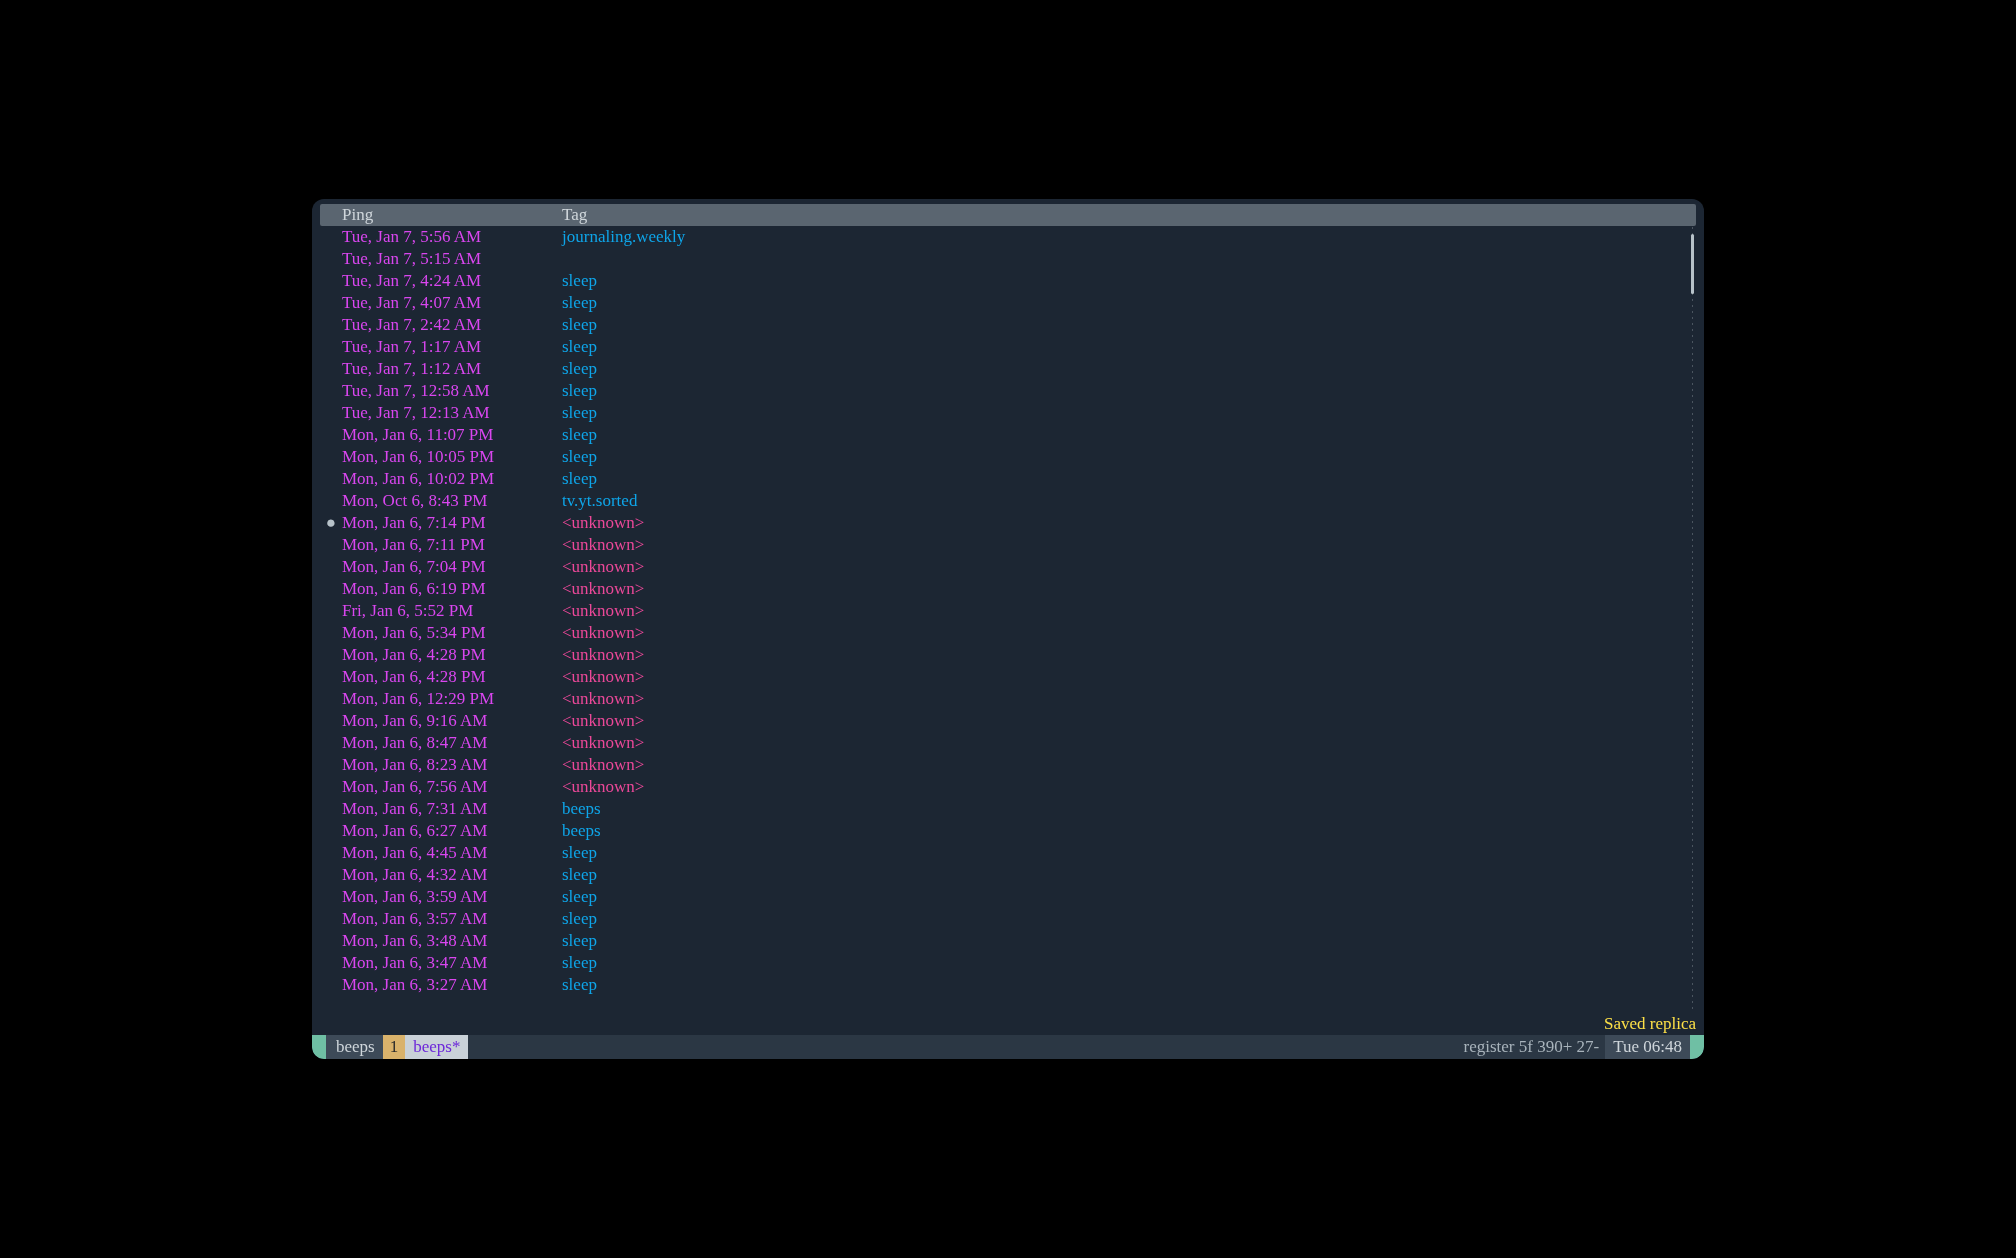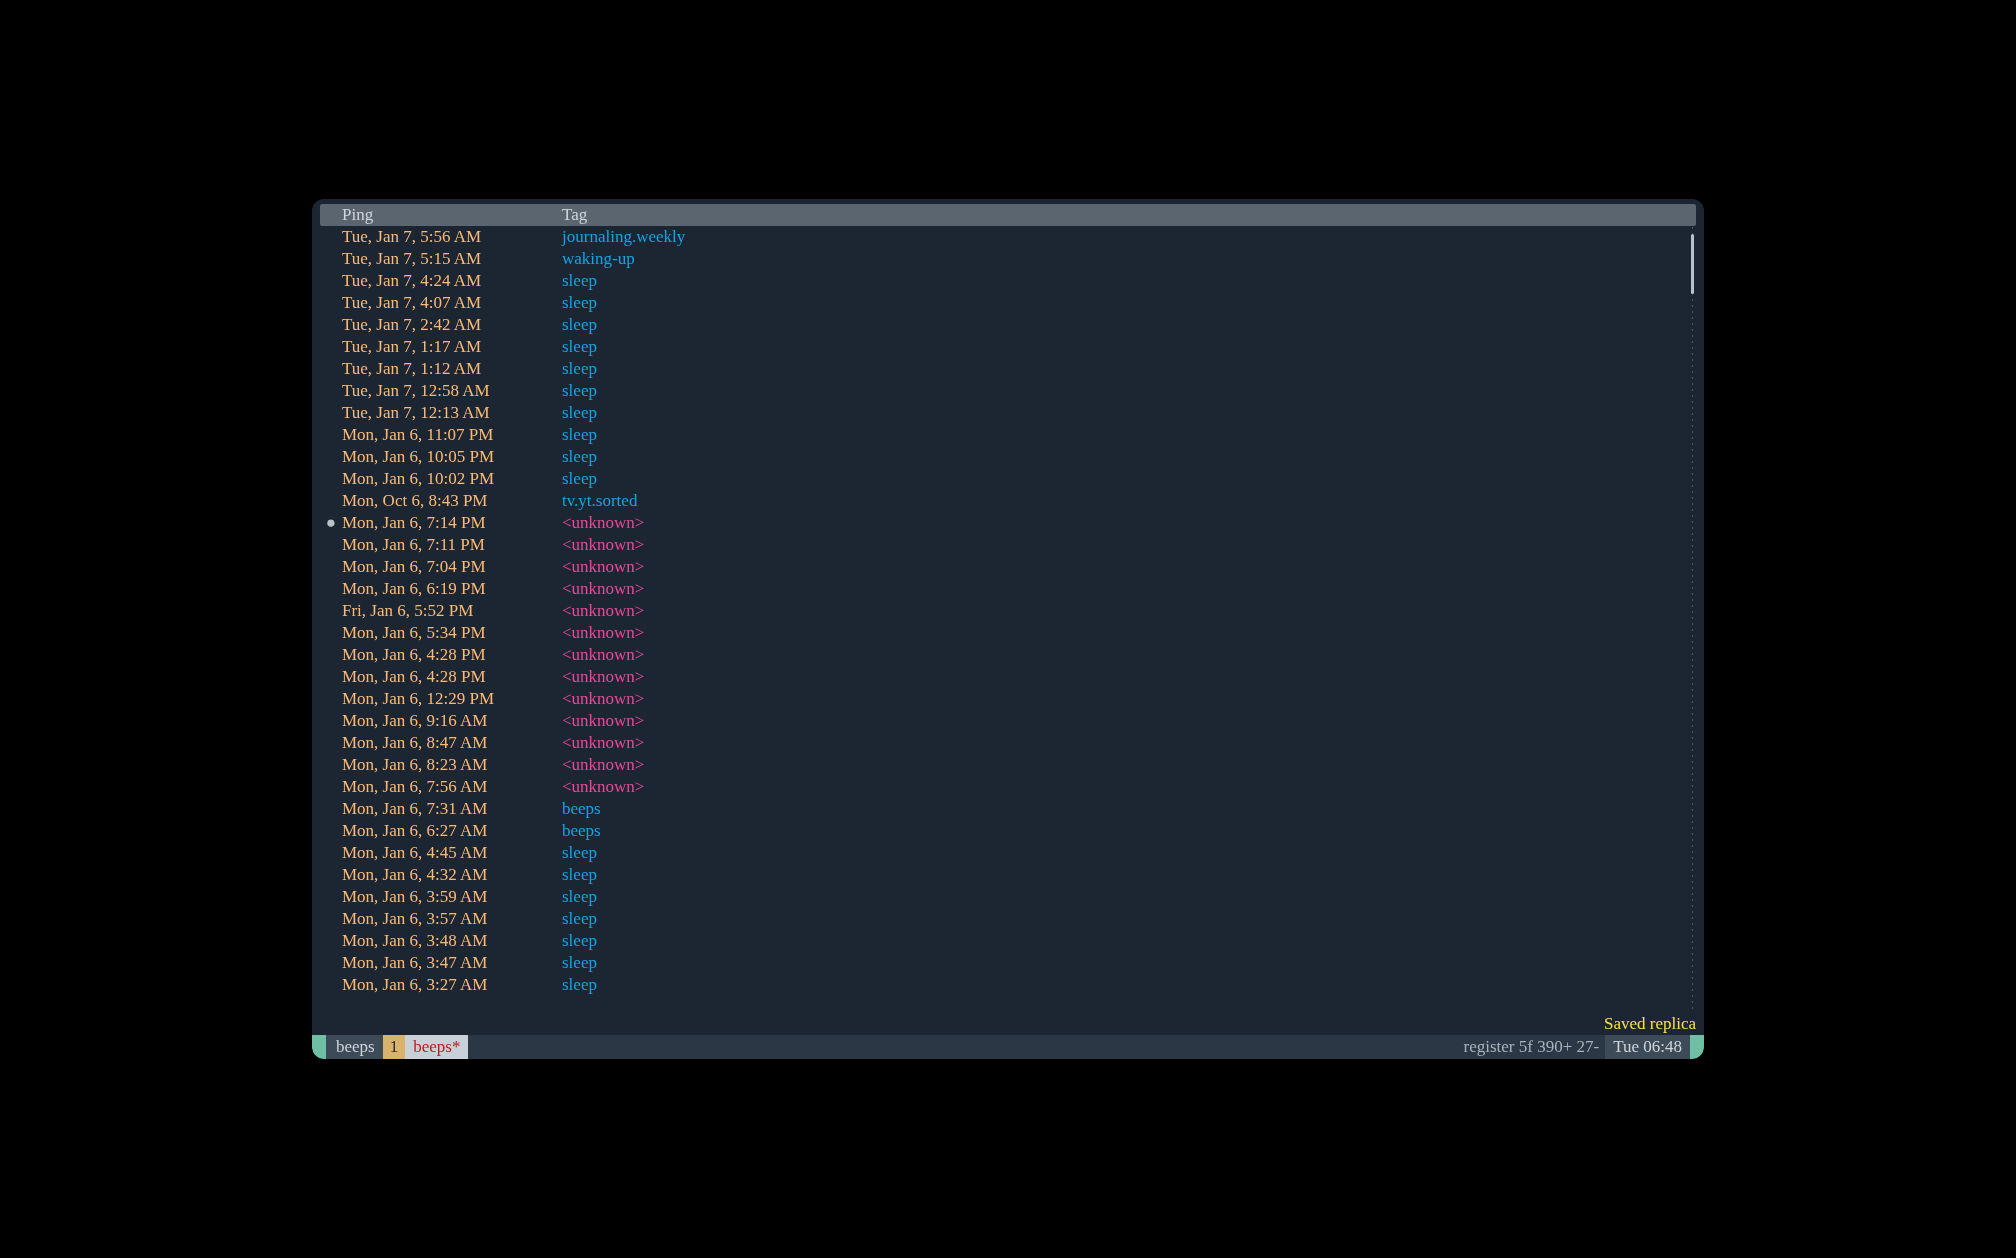--- a/index.html
+++ b/index.html
@@ -61,21 +61,21 @@
     padding-left: 0;
   }
   .marker {
     width: 22px;
     text-align: center;
     color: #b7c2c9;
   }
   .ping {
     width: 220px;
     white-space: pre;
-    color: #fdba74;
+    color: #d946ef;
   }
   .tag {
     flex: 1;
     white-space: pre;
     color: #0ea5e9;
   }
   .tag.unknown {
     color: #ec4899;
   }
   .status-line {
@@ -121,21 +121,21 @@
   .bb-winno {
     background: #d9b26b;
     color: #2a2a2a;
     padding: 0 7px;
     height: 100%;
     display: flex;
     align-items: center;
   }
   .bb-winname {
     background: #c9d1d8;
-    color: #b91c1c;
+    color: #6d28d9;
     padding: 0 8px;
     height: 100%;
     display: flex;
     align-items: center;
   }
   .bb-right {
     margin-left: auto;
     display: flex;
     align-items: center;
     height: 100%;
@@ -190,21 +190,20 @@
 
   <div class="rows" id="rows">
       <div class="row">
         <div class="marker"></div>
         <div class="ping">Tue, Jan 7, 5:56 AM</div>
         <div class="tag">journaling.weekly</div>
       </div>
       <div class="row">
         <div class="marker"></div>
         <div class="ping">Tue, Jan 7, 5:15 AM</div>
-        <div class="tag">waking-up</div>
       </div>
       <div class="row">
         <div class="marker"></div>
         <div class="ping">Tue, Jan 7, 4:24 AM</div>
         <div class="tag">sleep</div>
       </div>
       <div class="row">
         <div class="marker"></div>
         <div class="ping">Tue, Jan 7, 4:07 AM</div>
         <div class="tag">sleep</div>

